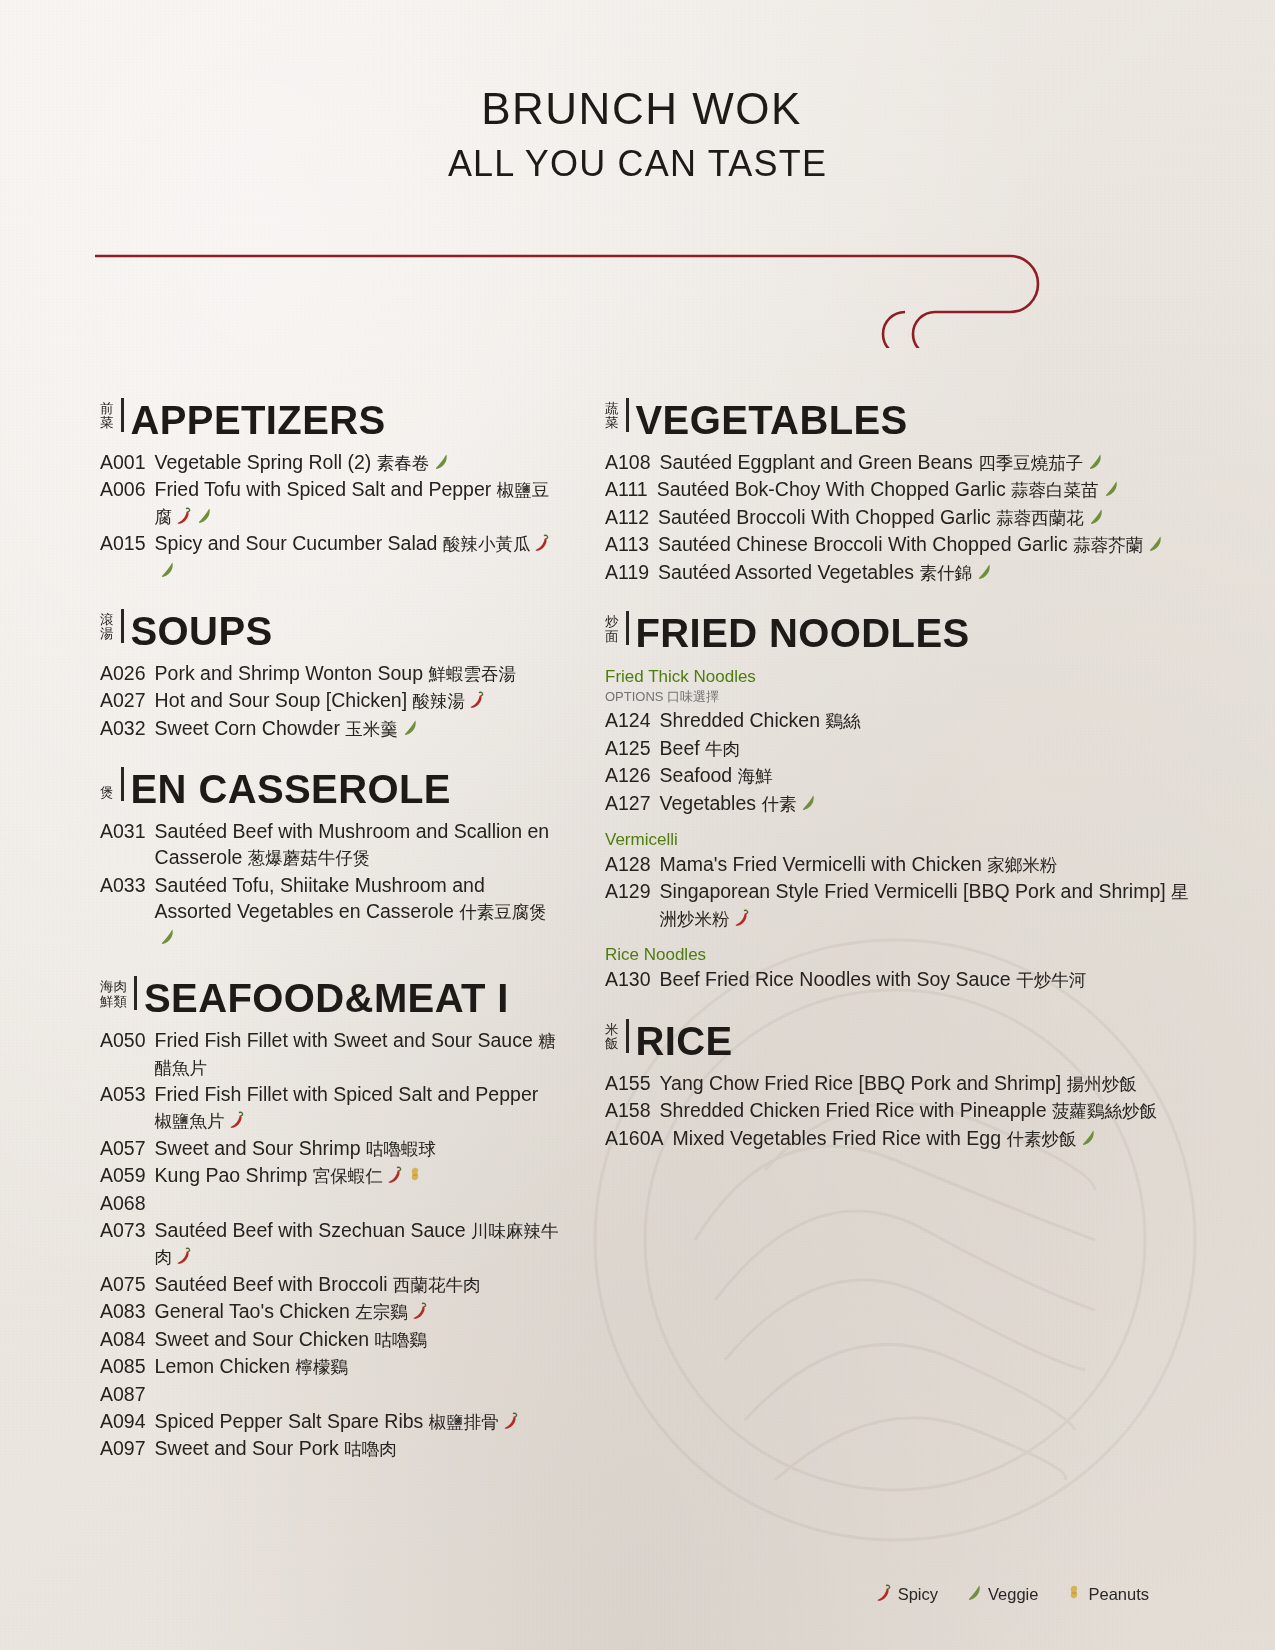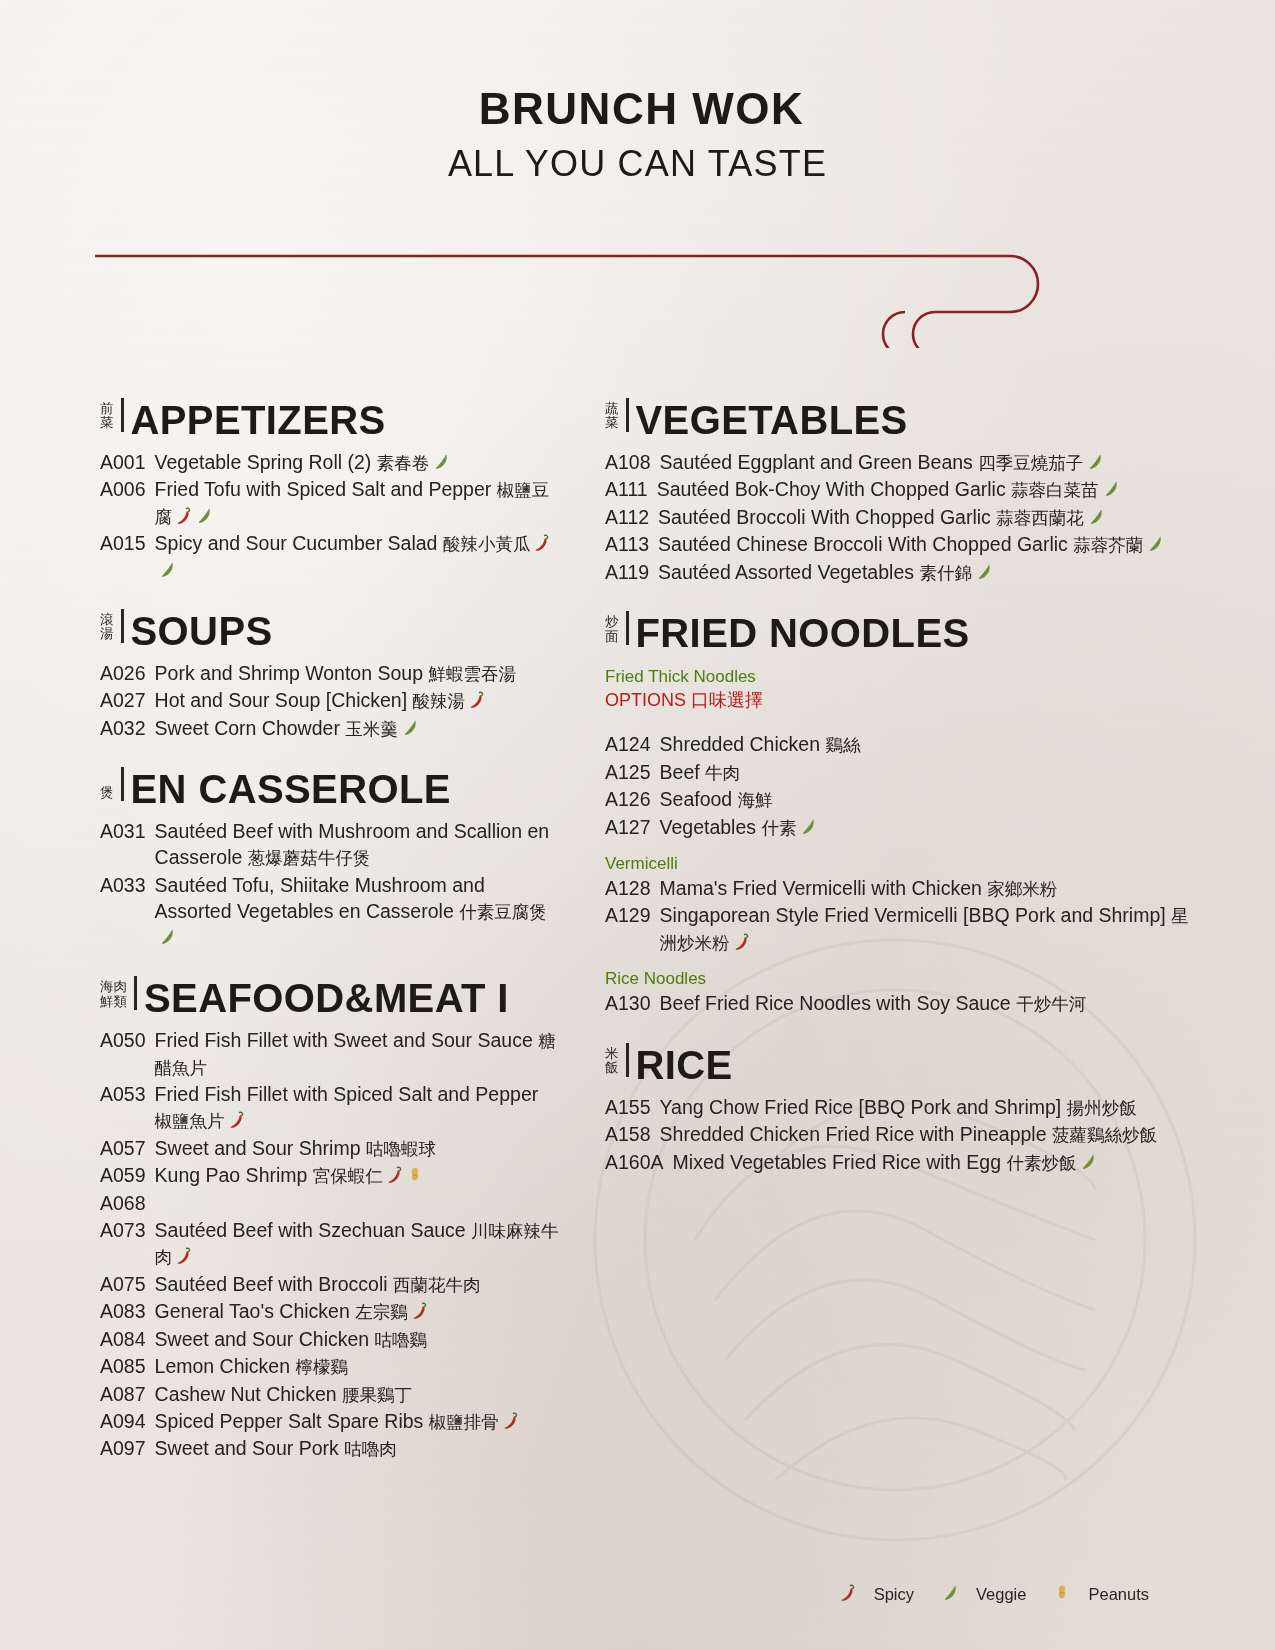--- a/index.html
+++ b/index.html
@@ -58,21 +58,21 @@
   .header {
     position: absolute;
     top: 86px;
     left: 0;
     right: 0;
     text-align: center;
   }
   .brand-title {
     font-size: 44px;
     letter-spacing: 1.5px;
-    font-weight: 700;
+    font-weight: 400;
     color: #1d1a18;
     line-height: 1.05;
     font-stretch: condensed;
     padding-left: 8px;
   }
   .brand-sub {
     font-size: 36px;
     letter-spacing: 1.2px;
     font-weight: 400;
     color: #1d1a18;
@@ -137,23 +137,23 @@
     line-height: 1;
     color: #1d1a18;
   }
 
   .subhead {
     font-size: 17px;
     color: #4d7c0f;
     margin: 14px 0 1px 0;
   }
   .options-line {
-    font-size: 18px;
-    color: #b91c1c;
-    margin-bottom: 19px;
+    font-size: 13px;
+    color: #737373;
+    margin-bottom: 1px;
   }
 
   .item {
     display: flex;
     font-size: 19.5px;
     line-height: 1.34;
     color: #26221f;
     margin-bottom: 1px;
   }
   .item .code {
@@ -178,21 +178,21 @@
     bottom: 46px;
     display: flex;
     align-items: center;
     gap: 10px;
     font-size: 16.5px;
     color: #2a2624;
   }
   .legend .lg {
     display: flex;
     align-items: center;
-    gap: 18px;
+    gap: 6px;
     margin-right: 14px;
   }
 </style>
 </head>
 <body>
 
 <div class="page">
   <div class="paper-texture"></div>
   <div class="paper-noise"></div>
 
@@ -354,21 +354,20 @@
           <div class="item">
             <span class="code">A084</span>
             <span class="body"><span>Sweet and Sour Chicken </span><span class="cn">咕嚕鷄</span></span>
           </div>
           <div class="item">
             <span class="code">A085</span>
             <span class="body"><span>Lemon Chicken </span><span class="cn">檸檬鷄</span></span>
           </div>
           <div class="item">
             <span class="code">A087</span>
-            <span class="body"><span>Cashew Nut Chicken </span><span class="cn">腰果鷄丁</span></span>
           </div>
           <div class="item">
             <span class="code">A094</span>
             <span class="body"><span>Spiced Pepper Salt Spare Ribs </span><span class="cn">椒鹽排骨</span><svg class="icon" width="16" height="18" viewBox="0 0 16 18">
                 <path d="M10.5 1.5c1.4-.6 2.6.1 3 1.2.3.9-.2 1.6-.9 1.7" fill="none" stroke="#4a6b2a" stroke-width="1.4" stroke-linecap="round"></path>
                 <path d="M12.4 4.6c.8 3.4-.9 7.4-4 9.9-2 1.6-4.3 2.4-6.1 2.3-.7 0-.9-.7-.3-1 2.4-1.1 4.6-2.8 6.2-5 1.3-1.8 2.1-3.9 2.4-6 .1-.6.9-.7 1.1-.2z" fill="#b42a25"></path>
               </svg></span>
           </div>
           <div class="item">
             <span class="code">A097</span>

